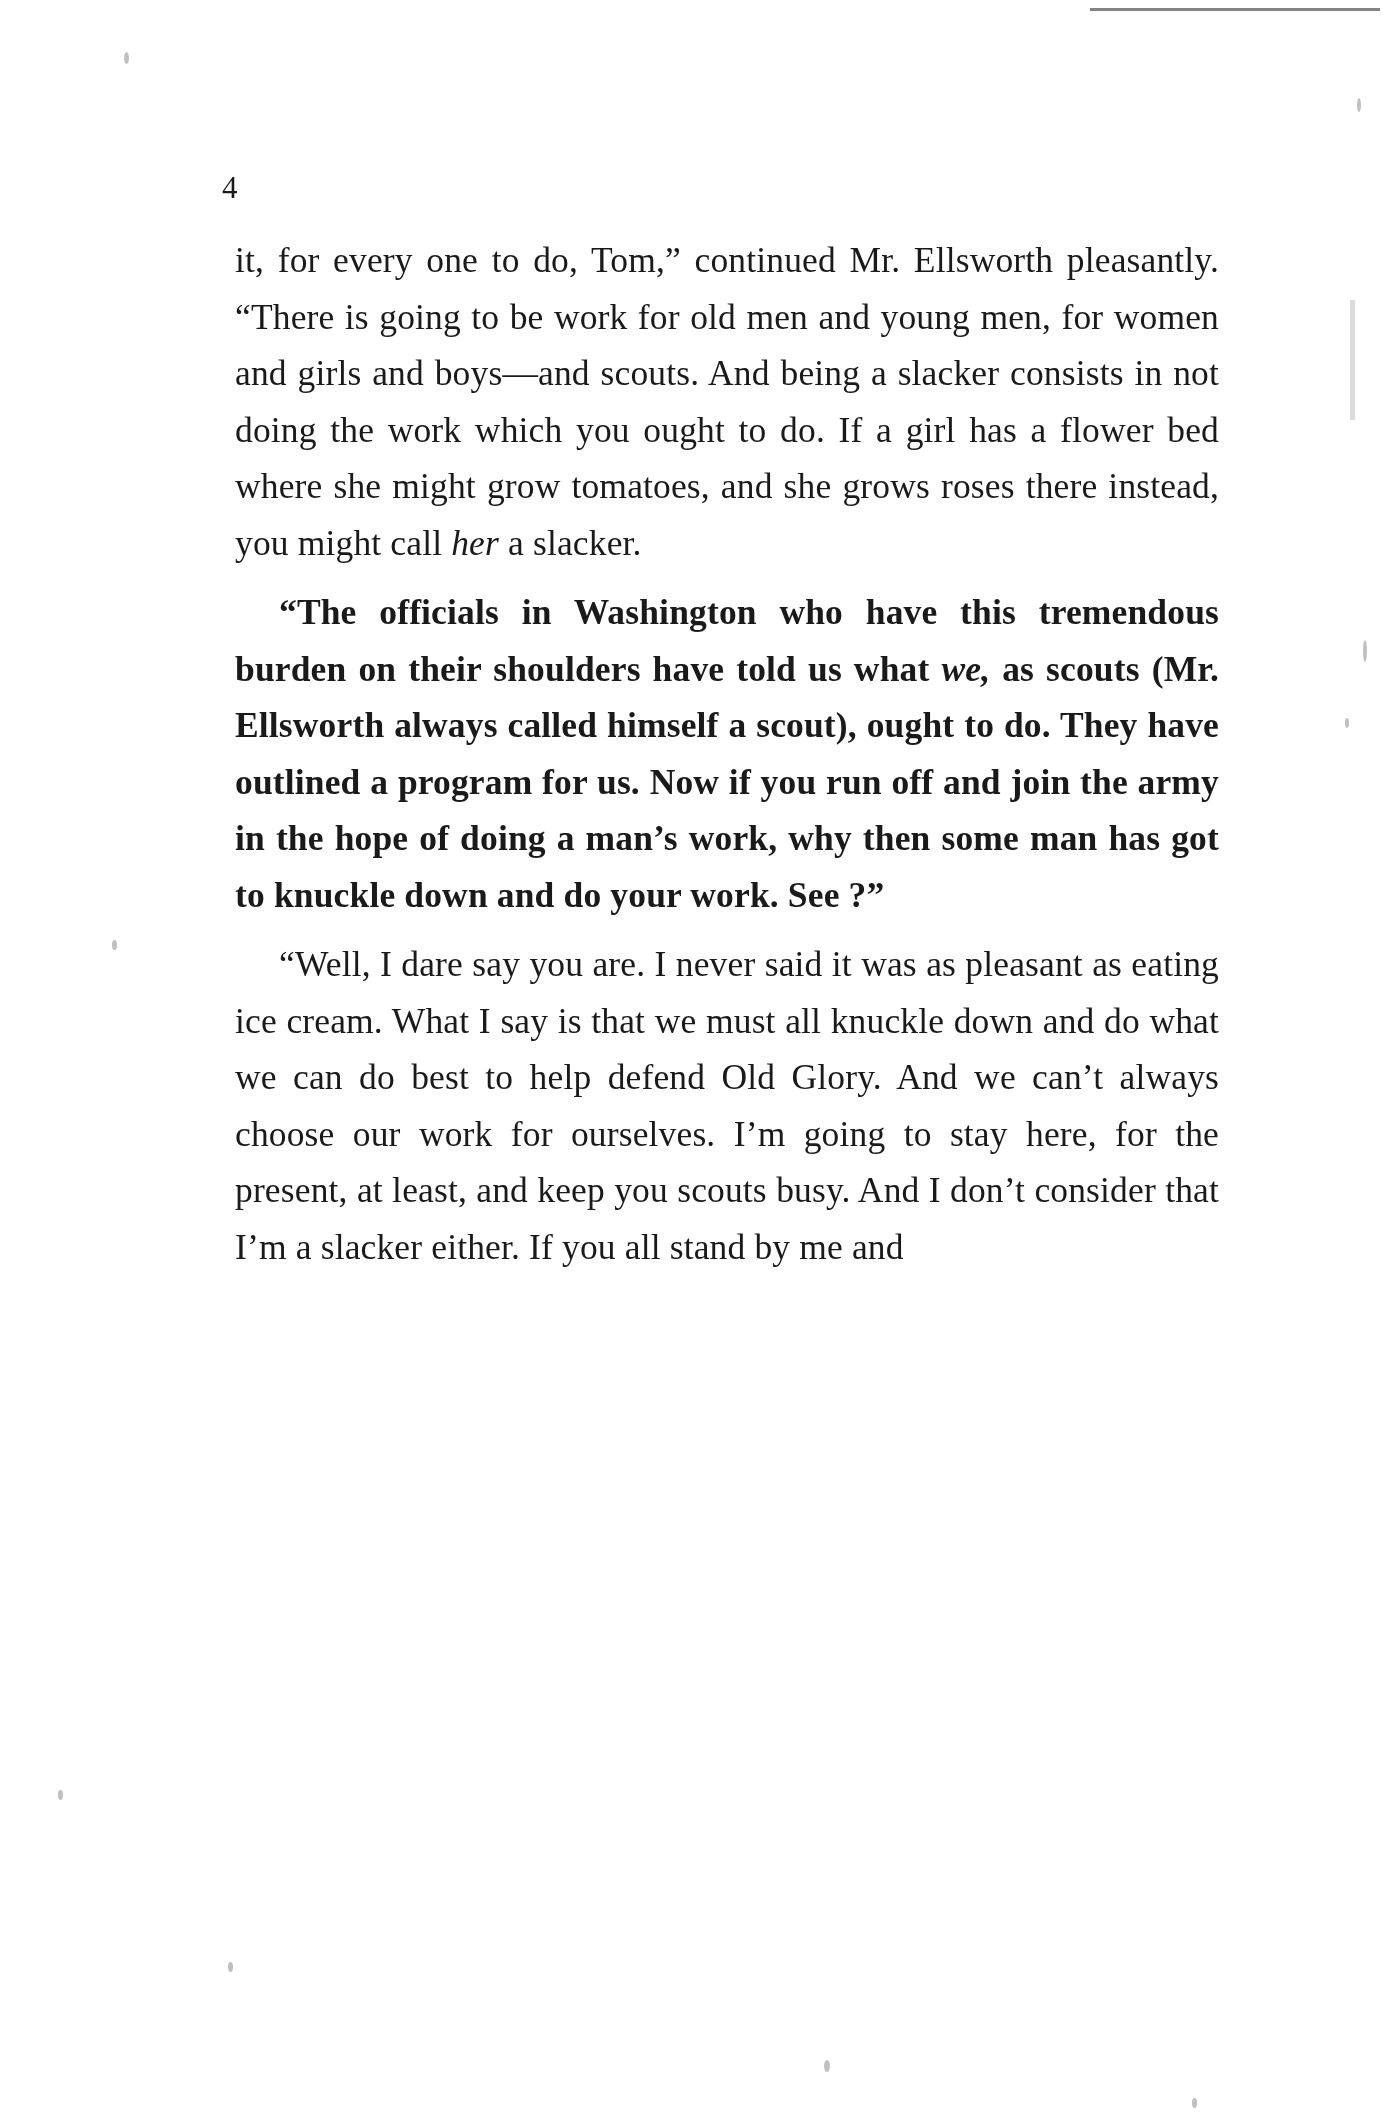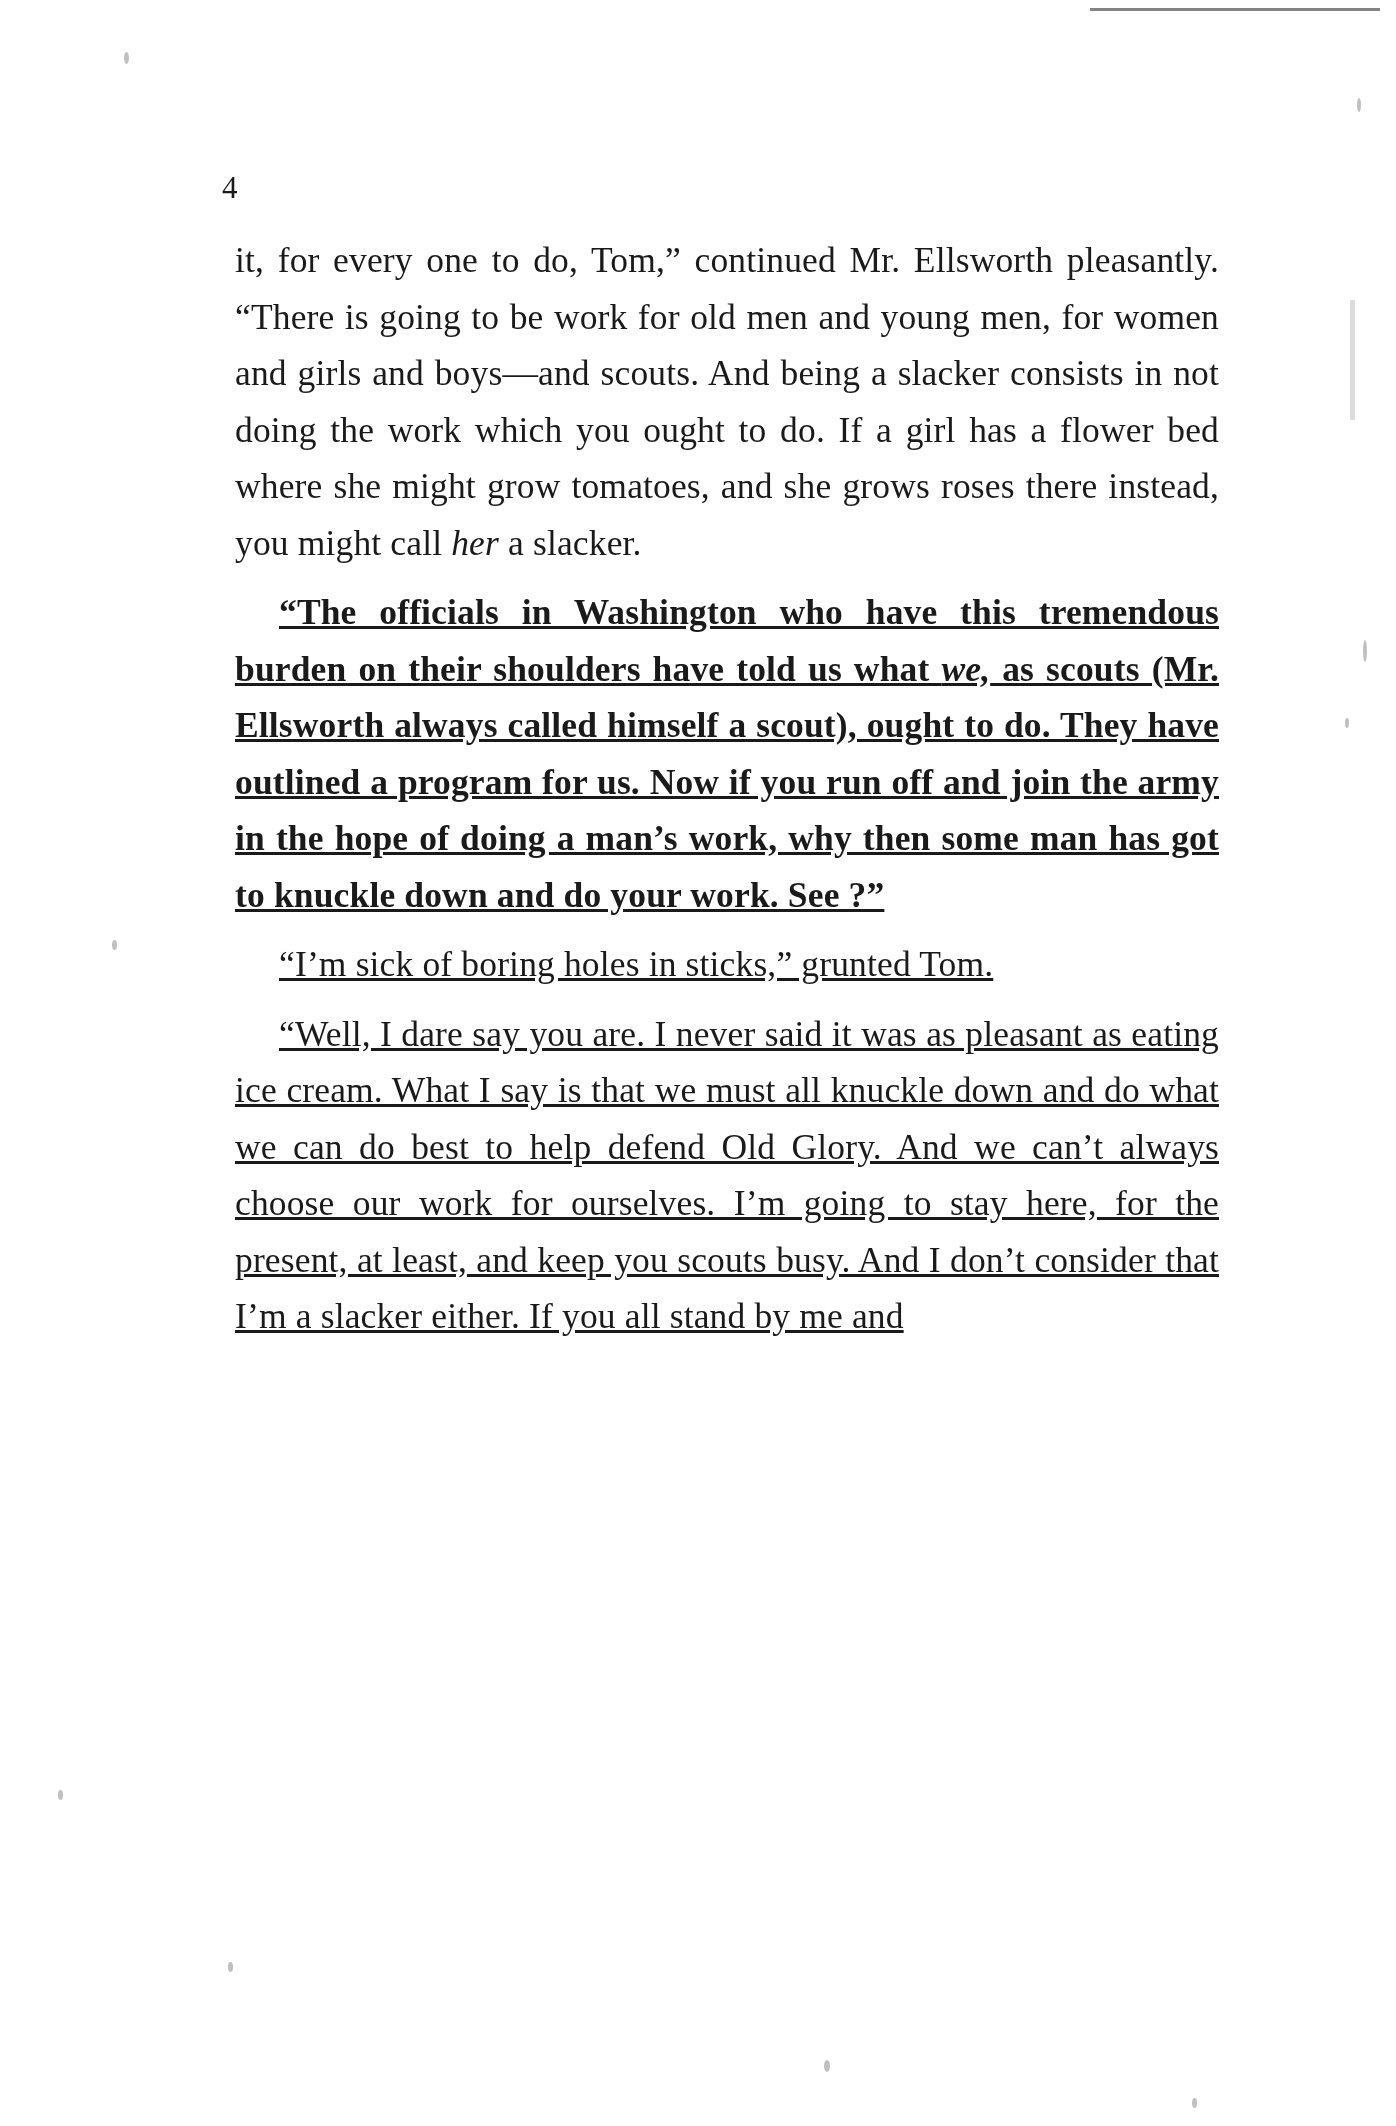--- a/index.html
+++ b/index.html
@@ -73,21 +73,20 @@
   p.body-par {
     margin: 13px;
     font-size: 35.5px;
     line-height: 56.5px;
     text-align: justify;
     text-justify: inter-word;
     letter-spacing: .15px;
   }
   p.body-par.indented {
     text-indent: 44px;
-    text-decoration: underline;
   }
   p.body-par + p.body-par {
     margin-top: 0;
   }
   .it { font-style: italic; }
 
   
   .heavy {
     font-weight: 600;
     letter-spacing: .1px;
@@ -112,18 +111,17 @@
 
   <div class="text-block">
 
     <div class="page-header">
       <span class="folio">4</span>
     </div>
 
     <div id="par-container">
         <p class="body-par"><span>it, for every one to do, Tom,” continued Mr. Ellsworth pleasantly.  “There is going to be work for old men and young men, for women and girls and boys—and scouts.  And being a slacker consists in not doing the work which you ought to do.  If a girl has a flower bed where she might grow tomatoes, and she grows roses there instead, you might call </span><span class="it">her</span><span> a slacker.</span></p>
         <p class="body-par indented heavy"><span>“The officials in Washington who have this tremendous burden on their shoulders have told us what </span><span class="it">we,</span><span> as scouts (Mr. Ellsworth always called himself a scout), ought to do.  They have outlined a program for us.  Now if you run off and join the army in the hope of doing a man’s work, why then some man has got to knuckle down and do your work.  See ?”</span></p>
-        <p class="body-par indented"><span>“I’m sick of boring holes in sticks,” grunted Tom.</span></p>
         <p class="body-par indented"><span>“Well, I dare say you are.  I never said it was as pleasant as eating ice cream.  What I say is that we must all knuckle down and do what we can do best to help defend Old Glory.  And we can’t always choose our work for ourselves.  I’m going to stay here, for the present, at least, and keep you scouts busy.  And I don’t consider that I’m a slacker either.  If you all stand by me and</span></p>
       </div>
 
   </div>
 </div>
 
 </body></html>

